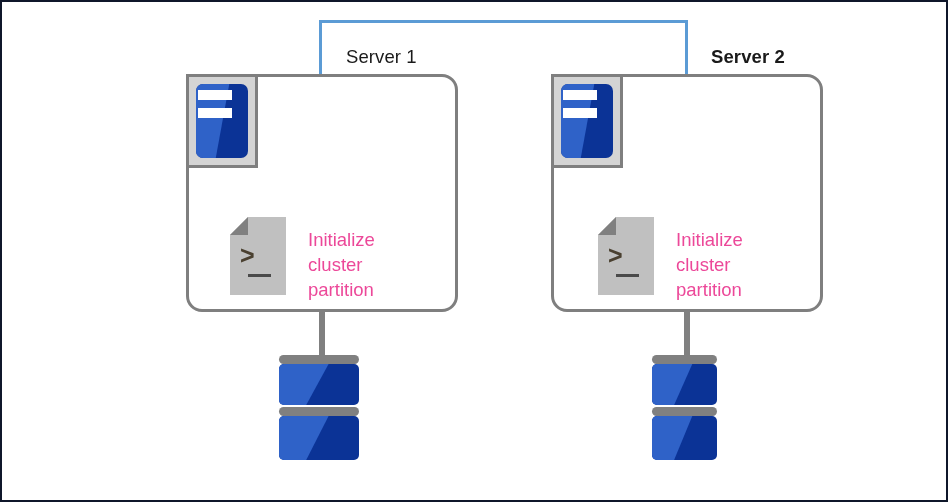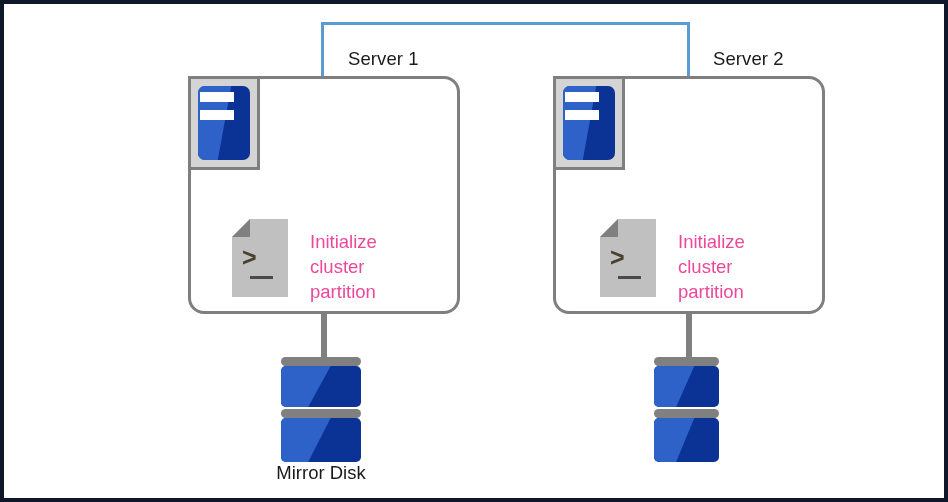--- a/index.html
+++ b/index.html
@@ -9,21 +9,21 @@
   }
   body {
     font-family: "Liberation Sans", sans-serif;
   }
   #canvas {
     position: relative;
     width: 948px;
     height: 502px;
     background: #ffffff;
     box-sizing: border-box;
-    border: 4px solid #0f172a;
+    border: 2px solid #0f172a;
     overflow: hidden;
   }
 
   
   .interconnect-h {
     position: absolute;
     background: #5b9bd5;
   }
   .interconnect-v {
     position: absolute;
@@ -212,23 +212,22 @@
 
   <div class="disk-connector" style="left:317px; top:309px; height:50px;"></div>
 
   <div class="disk" style="left:277px; top:353px; width:80px; height:105px;">
     <div class="band" style="top:0px;"></div>
     <div class="platter" style="top:9px; height:41px;"></div>
     <div class="band" style="top:52px;"></div>
     <div class="platter" style="top:61px; height:44px;"></div>
   </div>
 
-  <div class="disk-label" style="left:217px; top:458px; width:200px;">Mirror Disk</div>
-
-  <div class="server-label" style="left:709px; top:44px;">Server 2</div>
+
+  <div class="server-label" style="left:709px; top:44px;font-weight:bold;">Server 2</div>
 
   <div class="server-box" style="left:549px; top:72px; width:272px; height:238px;"></div>
 
   <div class="server-icon" style="left:549px; top:72px;">
     <div class="chassis"></div>
     <div class="bar b1"></div>
     <div class="bar b2"></div>
   </div>
 
   <div class="script-icon" style="left:596px; top:215px;">

